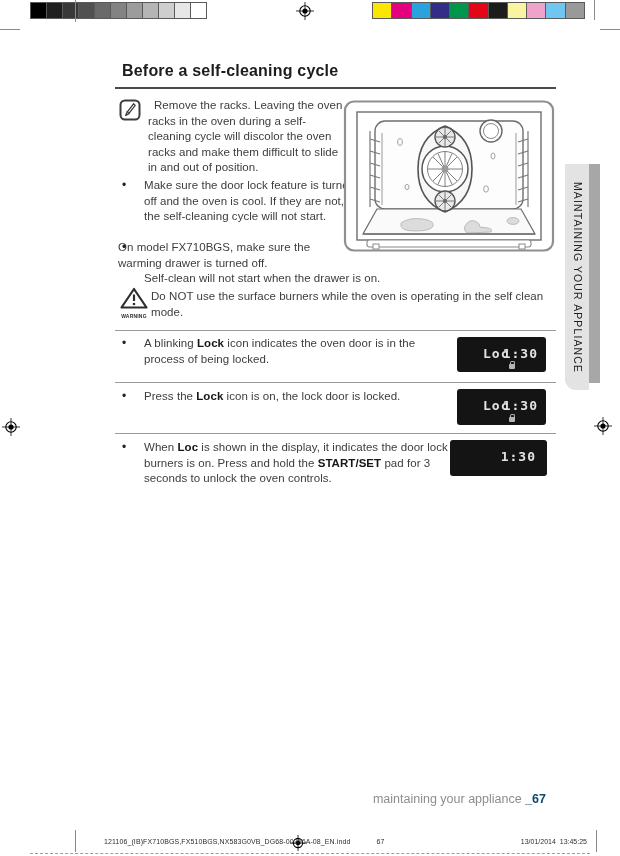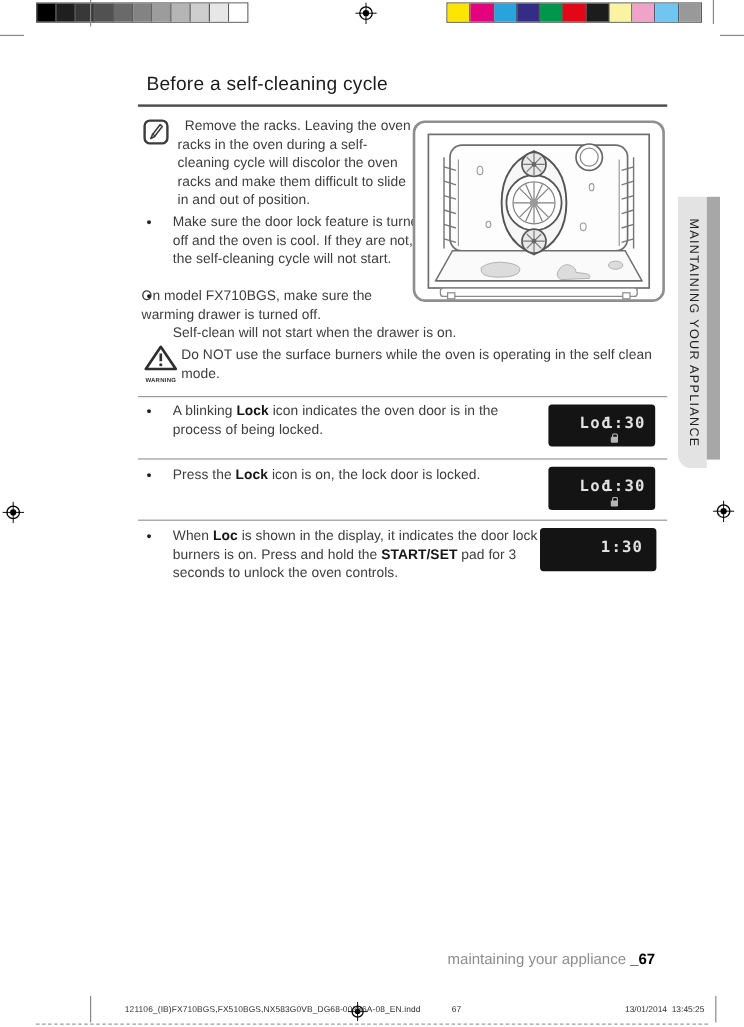--- a/index.html
+++ b/index.html
@@ -13,21 +13,21 @@
   
   .bar{position:absolute;top:2px;height:17px;display:flex;border:1px solid #5a5a5a;box-sizing:border-box;}
   .bar-gray{left:30px;width:177px;}
   .bar-color{left:372px;width:213px;}
   .swatch{flex:1 1 0;border-right:1px solid #5a5a5a;}
   .swatch:last-child{border-right:none;}
   
   .cropline{position:absolute;background:#8a8a8a;}
   .regmark{position:absolute;}
   
-  .title{position:absolute;left:122px;top:62px;font-size:16px;font-weight:normal;color:#1c1c1c;letter-spacing:0.2px;}
+  .title{position:absolute;left:122px;top:62px;font-size:16px;font-weight:bold;color:#1c1c1c;letter-spacing:0.2px;}
   .rule{position:absolute;left:115px;width:441px;background:#9a9a9a;height:1px;}
   .rule-title{top:87px;background:#4a4a4a;height:2px;}
   
   .body-txt{font-size:11.5px;line-height:15.5px;color:#3d3d3d;letter-spacing:0.05px;}
   .b{font-weight:bold;color:#161616;}
   .note-icon{position:absolute;left:119px;top:99px;}
   .note-text{position:absolute;left:148px;top:98px;width:200px;text-indent:6px;}
   .bullet{position:absolute;}
   .bullet .dot{position:absolute;left:4px;top:0;font-size:12px;color:#222;}
   .bullet .bt{margin-left:26px;}
@@ -70,21 +70,21 @@
   .side-tab{position:absolute;left:565px;top:164px;width:36px;height:226px;}
   .side-tab .light{position:absolute;left:0;top:0;width:24px;height:226px;background:#e3e3e3;border-radius:0 0 0 11px;}
   .side-tab .strip{position:absolute;left:24px;top:0;width:11px;height:219px;background:#a7a7a7;}
   .side-tab .vtxt{
     position:absolute;left:6px;top:0;height:226px;width:14px;
     writing-mode:vertical-lr;display:flex;align-items:center;justify-content:center;
     font-size:10.5px;color:#1e1e1e;letter-spacing:1.1px;white-space:nowrap;
   }
   
   .footer{position:absolute;top:792px;left:0;width:546px;text-align:right;font-size:12.5px;color:#8d8d8d;}
-  .footer .pg{font-weight:bold;color:#000000;}
+  .footer .pg{font-weight:bold;color:#0c4a6e;}
   
   .print-left{position:absolute;left:104px;top:838px;font-size:7px;color:#2e2e2e;letter-spacing:0.1px;}
   .print-page{margin-left:26px;}
   .print-right{position:absolute;left:505px;top:838px;width:82px;font-size:7px;color:#2e2e2e;text-align:right;}
   .dashline{position:absolute;left:30px;top:853px;width:560px;border-top:1px dashed #9d9d9d;}
 </style>
 </head>
 <body>
 
 <div class="page">

